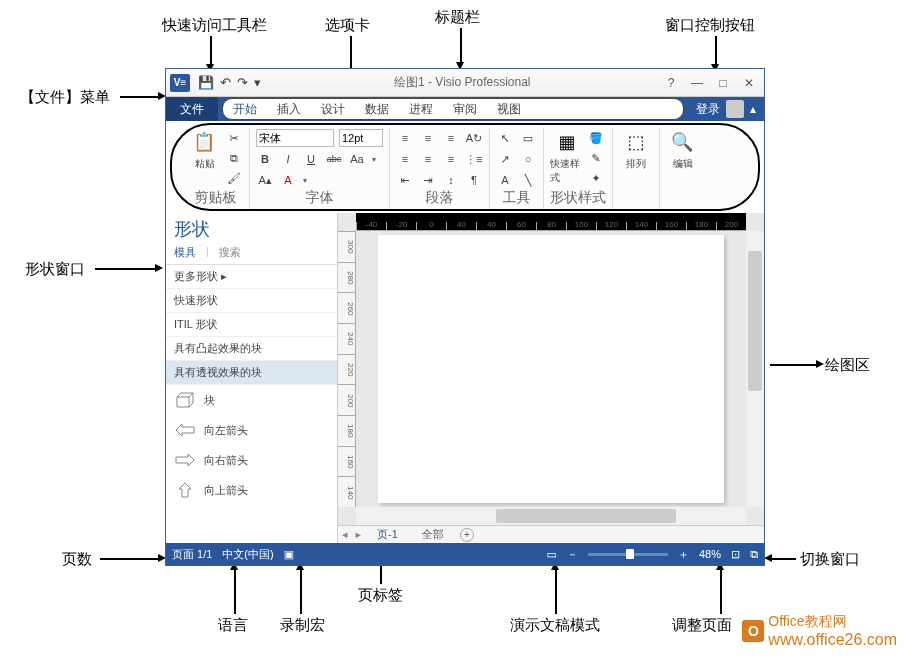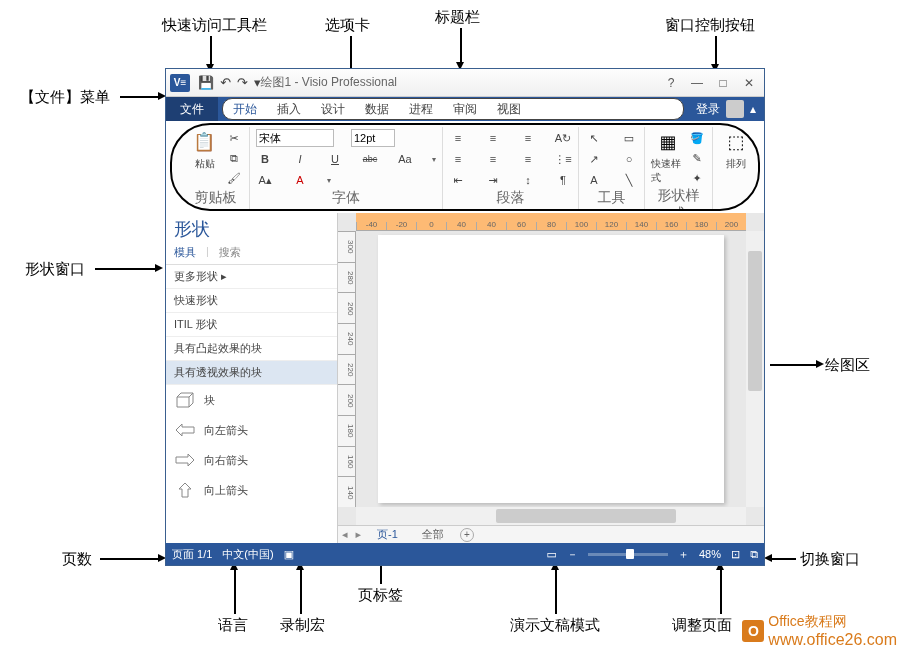--- a/index.html
+++ b/index.html
@@ -8,21 +8,21 @@
     .annotation { position: absolute; font-size: 15px; color: #000; white-space: nowrap; }
     
     
     .visio-window { position: absolute; left: 165px; top: 68px; width: 600px; height: 498px; border: 1px solid #3a5f8f; background: #fff; }
     
     
     .titlebar { height: 28px; background: linear-gradient(#fdfdfd, #f0f0f0); display: flex; align-items: center; padding: 0 4px; border-bottom: 1px solid #ccc; }
     .titlebar .app-icon { width: 20px; height: 18px; background: #2b579a; color: #fff; font-size: 10px; font-weight: bold; display: flex; align-items: center; justify-content: center; border-radius: 2px; }
     .titlebar .qat { display: flex; gap: 6px; margin-left: 8px; align-items: center; }
     .titlebar .qat span { color: #444; font-size: 13px; cursor: pointer; }
-    .titlebar .title-text { flex: 1; color: #666; font-size: 12px; }
+    .titlebar .title-text { flex: 1; text-align: center; color: #666; font-size: 12px; }
     .titlebar .win-controls { display: flex; gap: 12px; margin-right: 4px; }
     .titlebar .win-controls span { color: #555; font-size: 12px; cursor: pointer; width: 14px; text-align: center; }
     
     
     .tabs-row { height: 24px; background: #2b579a; display: flex; align-items: stretch; }
     .file-tab { background: #1e3f73; color: #fff; padding: 8px 14px; display: flex; align-items: center; font-size: 12px; cursor: pointer; }
     .tabs { display: flex; flex: 1; background: #fff; border: 1px solid #444; border-radius: 10px; margin: 1px 4px; overflow: hidden; }
     .tabs .tab { padding: 0 10px; color: #444; display: flex; align-items: center; font-size: 12px; cursor: pointer; }
     .tabs .tab.active { color: #2b579a; }
     .login-area { color: #fff; padding: 0 8px; display: flex; align-items: center; gap: 6px; font-size: 12px; }
@@ -31,21 +31,21 @@
     
     .ribbon { height: 88px; border: 2px solid #000; border-radius: 40px; margin: 2px 4px; display: flex; padding: 2px 10px 0 10px; overflow: hidden; background: #fcfcfc; }
     .ribbon-group { border-right: 1px solid #ddd; padding: 2px 6px; display: flex; flex-direction: column; justify-content: space-between; }
     .ribbon-group:last-child { border-right: none; }
     .ribbon-group .group-content { display: flex; gap: 3px; align-items: flex-start; flex: 1; }
     .ribbon-group .group-label { text-align: center; font-size: 14px; color: #666; }
     .rb-btn-large { width: 34px; display: flex; flex-direction: column; align-items: center; gap: 2px; cursor: pointer; }
     .rb-btn-large .icon { width: 26px; height: 26px; display: flex; align-items: center; justify-content: center; font-size: 18px; }
     .rb-btn-large .lbl { font-size: 10px; color: #444; }
     .rb-col { display: flex; flex-direction: column; gap: 2px; }
-    .rb-row { display: flex; gap: 17px; align-items: center; }
+    .rb-row { display: flex; gap: 5px; align-items: center; }
     .rb-btn { width: 18px; height: 18px; display: flex; align-items: center; justify-content: center; font-size: 11px; color: #444; cursor: pointer; }
     .font-select { width: 78px; height: 18px; border: 1px solid #bbb; font-size: 11px; padding: 0 2px; background: #fff; }
     .size-select { width: 44px; height: 18px; border: 1px solid #bbb; font-size: 11px; padding: 0 2px; background: #fff; }
     .dd { font-size: 8px; color: #666; margin-left: 1px; }
     
     
     .content-area { position: absolute; top: 144px; bottom: 22px; left: 0; right: 0; display: flex; }
     
     
     .shapes-panel { width: 172px; border-right: 1px solid #ccc; background: #fff; display: flex; flex-direction: column; }
@@ -54,21 +54,21 @@
     .shapes-tabs .st { color: #2b579a; cursor: pointer; }
     .shapes-tabs .st.inactive { color: #888; }
     .shape-cat { padding: 4px 8px; font-size: 11px; color: #444; cursor: pointer; border-bottom: 1px solid #eee; }
     .shape-cat.selected { background: #dce6f2; }
     .shape-item { display: flex; align-items: center; gap: 8px; padding: 6px 8px; cursor: pointer; }
     .shape-item .shape-icon { width: 22px; height: 18px; display: flex; align-items: center; justify-content: center; }
     .shape-item .shape-label { font-size: 11px; color: #444; }
     
     
     .canvas-area { flex: 1; position: relative; background: #e8e8e8; }
-    .ruler-h { position: absolute; top: 0; left: 18px; right: 18px; height: 18px; background: #fdba74; border-bottom: 1px solid #aaa; font-size: 8px; color: #666; display: flex; align-items: flex-end; overflow: hidden; }
+    .ruler-h { position: absolute; top: 0; left: 18px; right: 18px; height: 18px; background: #000000; border-bottom: 1px solid #aaa; font-size: 8px; color: #666; display: flex; align-items: flex-end; overflow: hidden; }
     .ruler-h span { width: 33px; text-align: center; border-left: 1px solid #aaa; height: 8px; line-height: 6px; }
     .ruler-v { position: absolute; top: 18px; left: 0; bottom: 36px; width: 18px; background: #f5f5f5; border-right: 1px solid #aaa; font-size: 8px; color: #666; display: flex; flex-direction: column; overflow: hidden; }
     .ruler-v span { height: 33px; text-align: center; border-top: 1px solid #aaa; writing-mode: vertical-rl; }
     .canvas { position: absolute; top: 18px; left: 18px; right: 18px; bottom: 36px; background: #e8e8e8; }
     .page { position: absolute; top: 4px; left: 22px; right: 22px; bottom: 4px; background: #fff; box-shadow: 2px 2px 4px rgba(0,0,0,0.2); }
     .scroll-v { position: absolute; top: 18px; right: 0; bottom: 36px; width: 18px; background: #f0f0f0; }
     .scroll-v .thumb { position: absolute; left: 2px; right: 2px; top: 20px; height: 140px; background: #ccc; border-radius: 2px; }
     .scroll-h { position: absolute; bottom: 18px; left: 18px; right: 18px; height: 18px; background: #f0f0f0; display: flex; }
     .scroll-h .track { flex: 1; position: relative; margin-left: 120px; }
     .scroll-h .thumb { position: absolute; top: 2px; bottom: 2px; left: 20px; width: 180px; background: #ccc; border-radius: 2px; }

